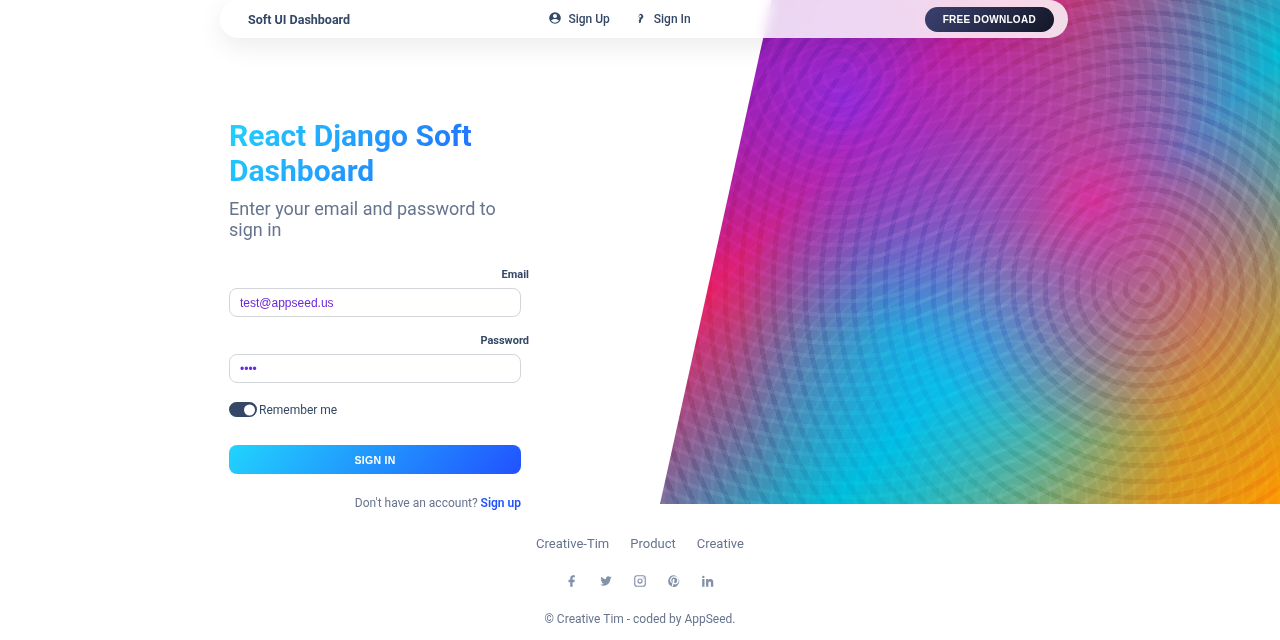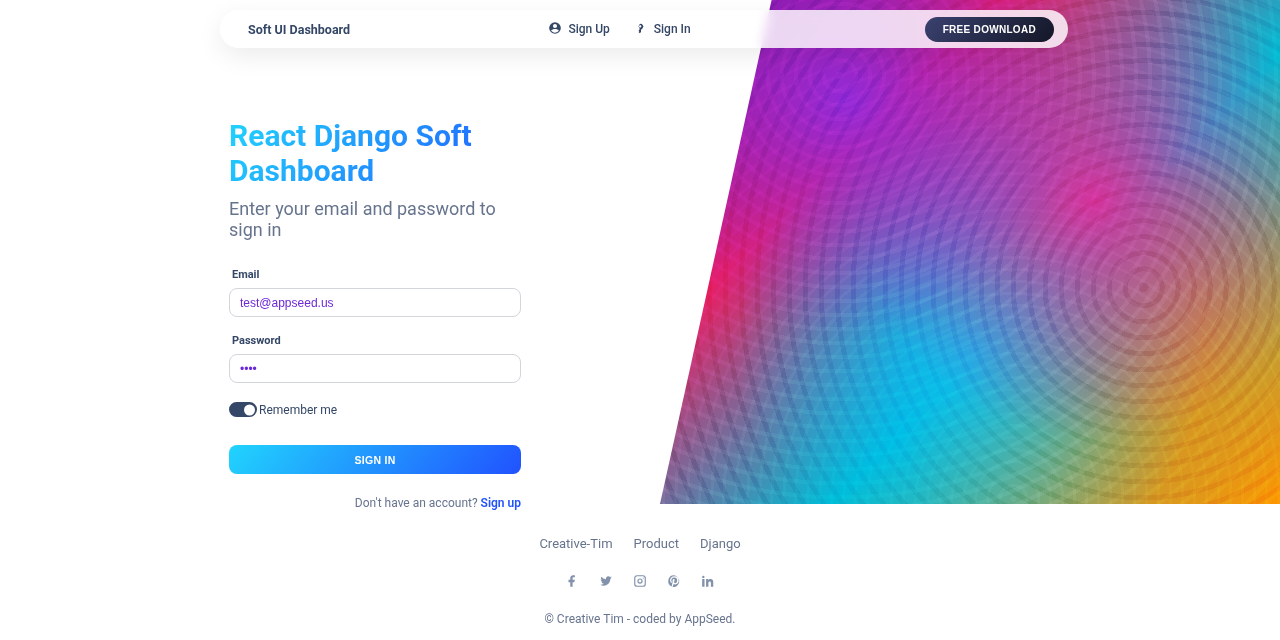--- a/index.html
+++ b/index.html
@@ -35,21 +35,21 @@
   background:
     repeating-radial-gradient(circle at 35% 25%, rgba(255,255,255,0.08) 0 4px, transparent 4px 14px),
     repeating-radial-gradient(circle at 70% 55%, rgba(0,0,0,0.12) 0 5px, transparent 5px 16px),
     repeating-radial-gradient(circle at 55% 85%, rgba(255,255,255,0.06) 0 3px, transparent 3px 12px);
   mix-blend-mode: overlay;
 }
 
 
 .nav {
   position: absolute;
-  top: 10px;
+  top: 0;
   left: 220px;
   width: 848px;
   height: 38px;
   border-radius: 24px;
   background: rgba(255,255,255,0.82);
   backdrop-filter: blur(6px);
   box-shadow: 0 8px 26px rgba(0,0,0,0.08);
   display: flex;
   align-items: center;
   padding: 0 14px 0 28px;
@@ -109,20 +109,21 @@
   font-size: 18px;
   color: #67748e;
   margin-bottom: 28px;
 }
 .label {
   font-size: 11px;
   font-weight: 700;
   color: #344767;
   margin-bottom: 7px;
   margin-left: 3px;
+  text-align: right;
 }
 .input {
   width: 292px;
   height: 29px;
   border: 1px solid #d2d6da;
   border-radius: 8px;
   padding: 0 10px;
   font-size: 12px;
   color: #6d28d9;
   margin-bottom: 17px;
@@ -267,21 +268,21 @@
 
   <div class="signup-row">
     <span>Don't have an account? </span><a>Sign up</a>
   </div>
 </div>
 
 <div class="footer">
   <div class="footer-links">
     <span>Creative-Tim</span>
     <span>Product</span>
-    <span>Django</span>
+    <span>Creative</span>
   </div>
   <div class="social">
     <span><svg viewBox="0 0 24 24">
           <path d="M13 22v-8h3l1-4h-4V7.5c0-1.1.3-2 2-2h2V2.1C16.6 2 15.3 2 14 2c-3 0-5 1.8-5 5v3H6v4h3v8h4z"></path>
         </svg></span>
     <span><svg viewBox="0 0 24 24">
           <path d="M22 5.9a8 8 0 01-2.3.6 4 4 0 001.7-2.2 8 8 0 01-2.5 1A4 4 0 0012 9a11.3 11.3 0 01-8.2-4.2 4 4 0 001.2 5.4A4 4 0 013 9.6v.1a4 4 0 003.2 3.9 4 4 0 01-1.8.1 4 4 0 003.7 2.8A8 8 0 012 18.3 11.3 11.3 0 008.1 20c7.3 0 11.3-6.1 11.3-11.3v-.5A8 8 0 0022 5.9z"></path>
         </svg></span>
     <span><svg viewBox="0 0 24 24">
           <path d="M7 2h10a5 5 0 015 5v10a5 5 0 01-5 5H7a5 5 0 01-5-5V7a5 5 0 015-5zm0 2a3 3 0 00-3 3v10a3 3 0 003 3h10a3 3 0 003-3V7a3 3 0 00-3-3H7zm5 3.5a4.5 4.5 0 110 9 4.5 4.5 0 010-9zm0 2a2.5 2.5 0 100 5 2.5 2.5 0 000-5zM17.5 6a1 1 0 110 2 1 1 0 010-2z"></path>

